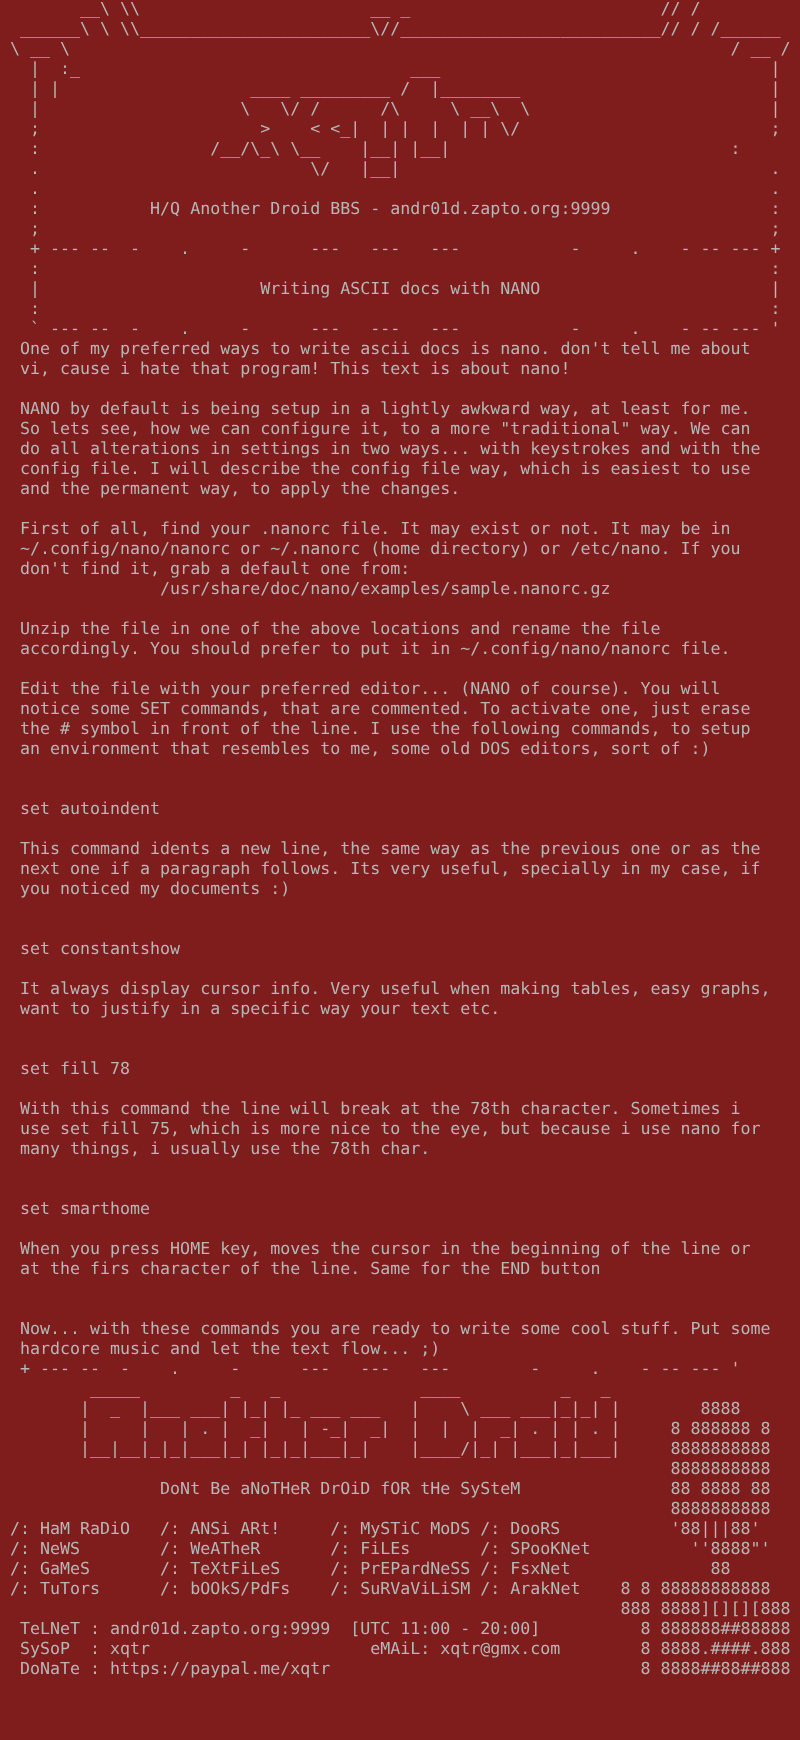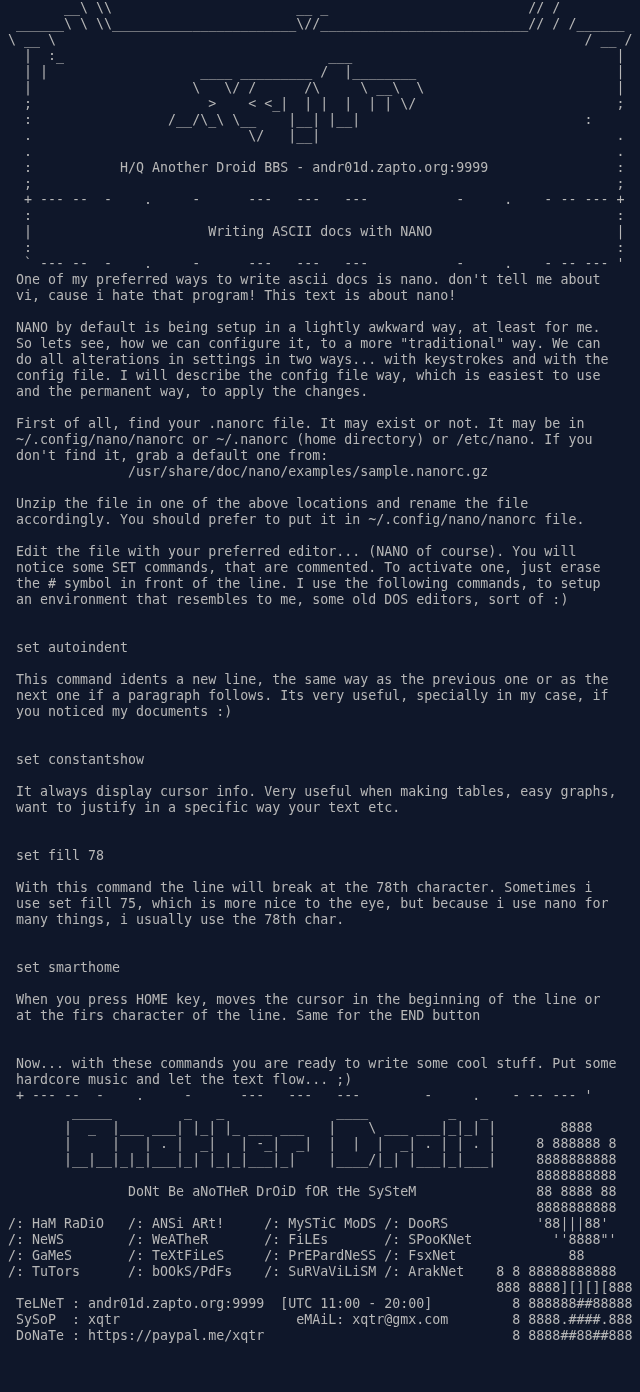--- a/index.html
+++ b/index.html
@@ -3,21 +3,21 @@
 <meta charset="utf-8">
 <style>
   html, body { margin: 0; padding: 0; }
   body {
     width: 640px; height: 1392px;
     background: #000000;
     overflow: hidden;
   }
   .screen {
     width: 640px; height: 1392px;
-    background: #0f172a;
+    background: #7f1d1d;
     overflow: hidden;
   }
   pre.term {
     margin: 0; padding: 0;
     font-family: "DejaVu Sans Mono", "Liberation Mono", monospace;
     font-size: 13.3px;
     line-height: 16px;
     color: #b7b7b7;
     white-space: pre;
     letter-spacing: 0;

